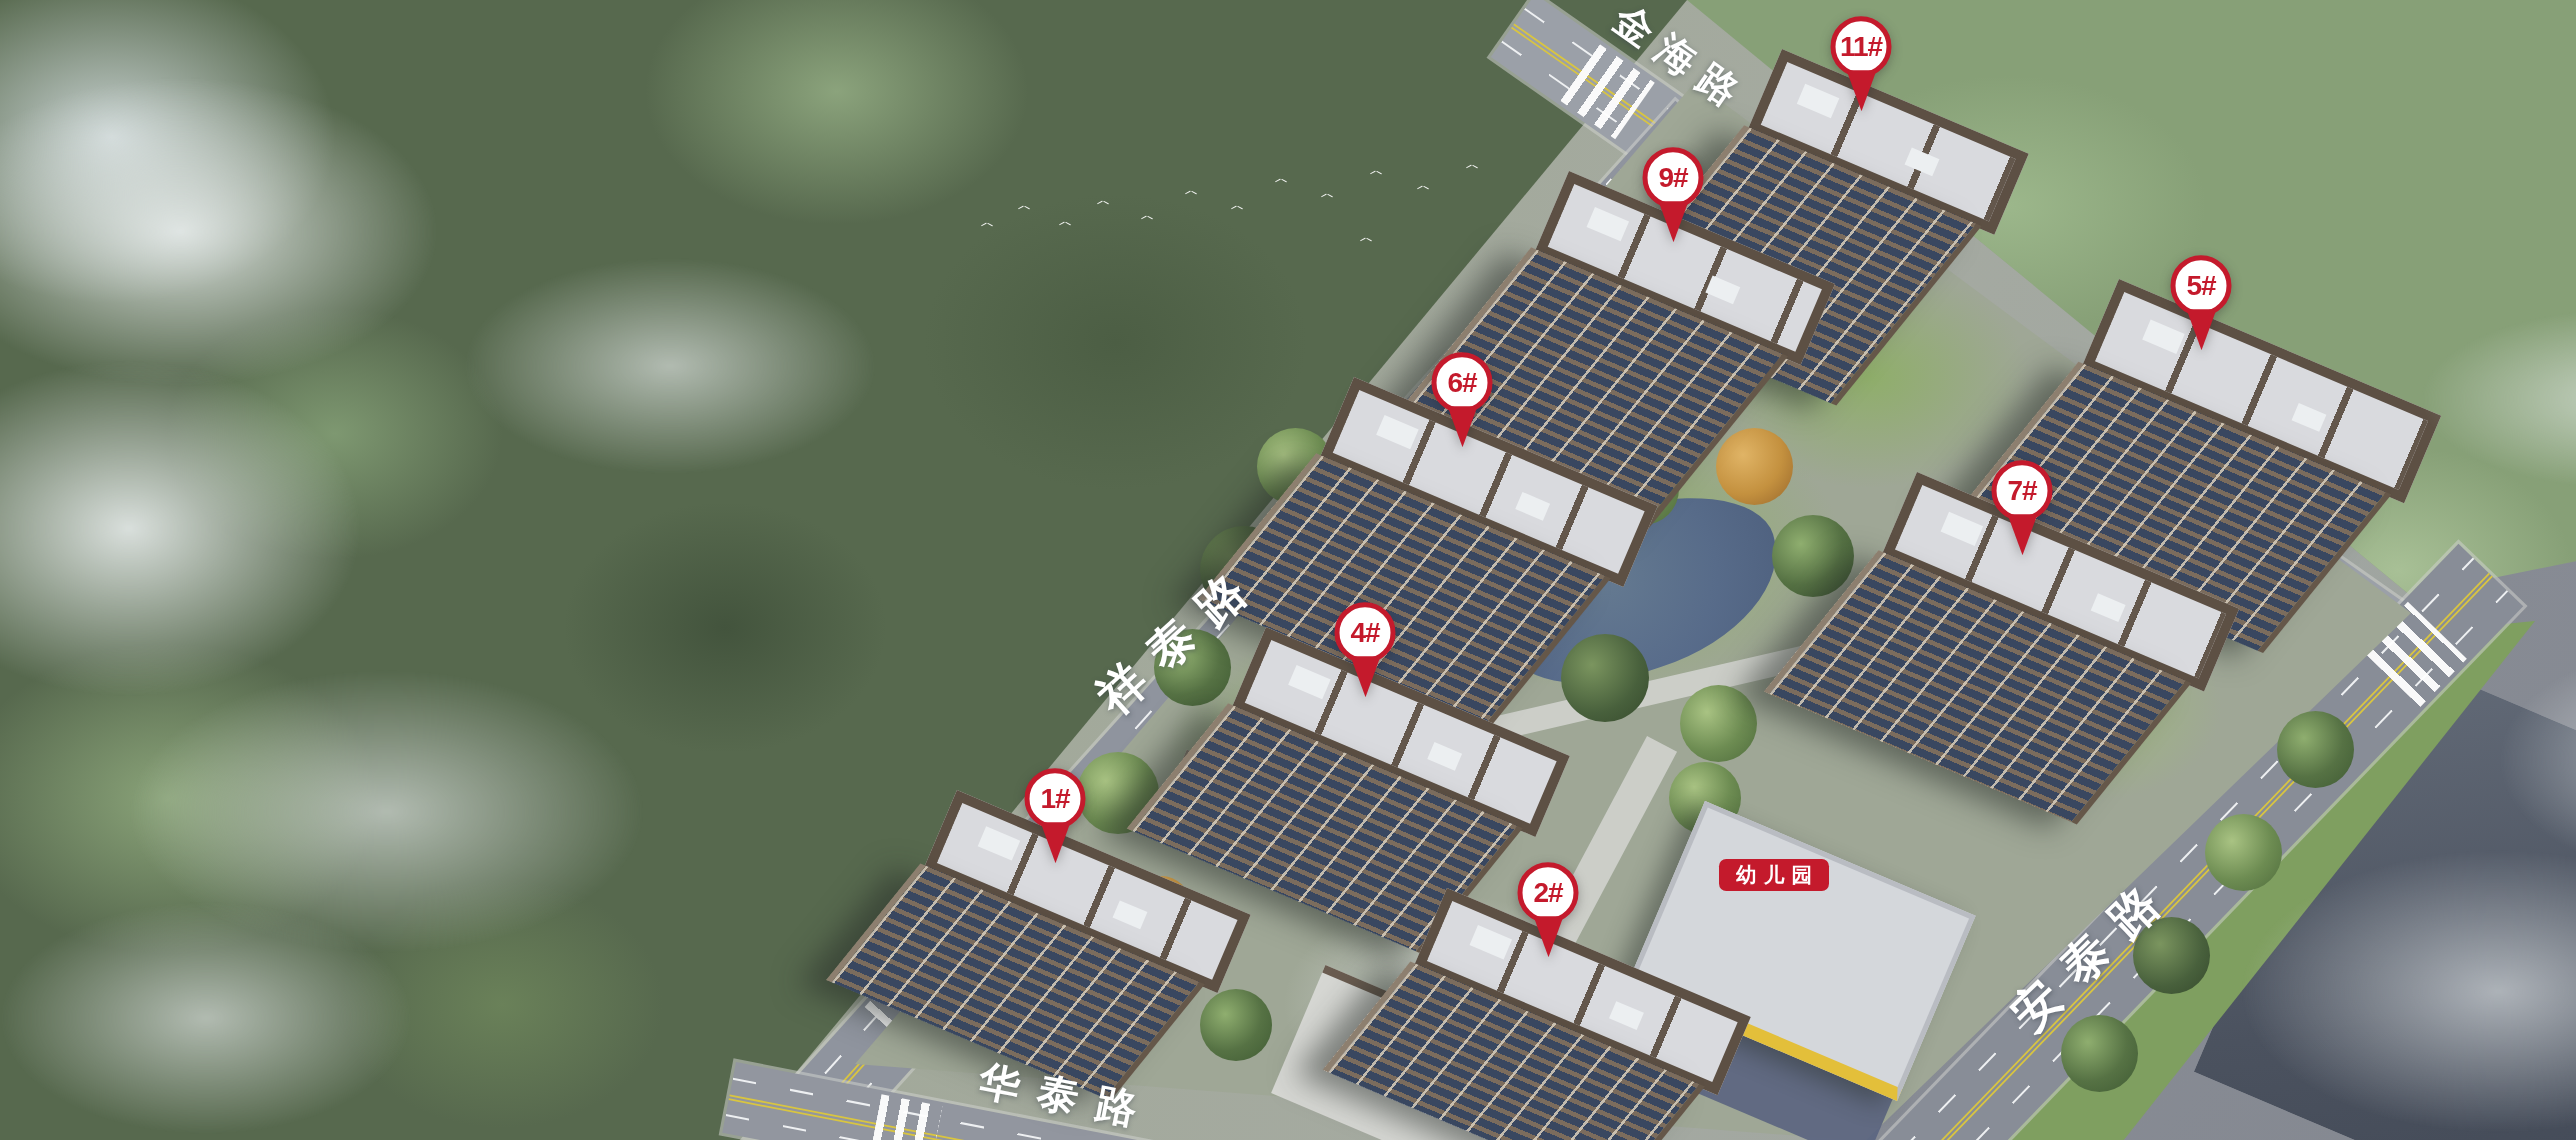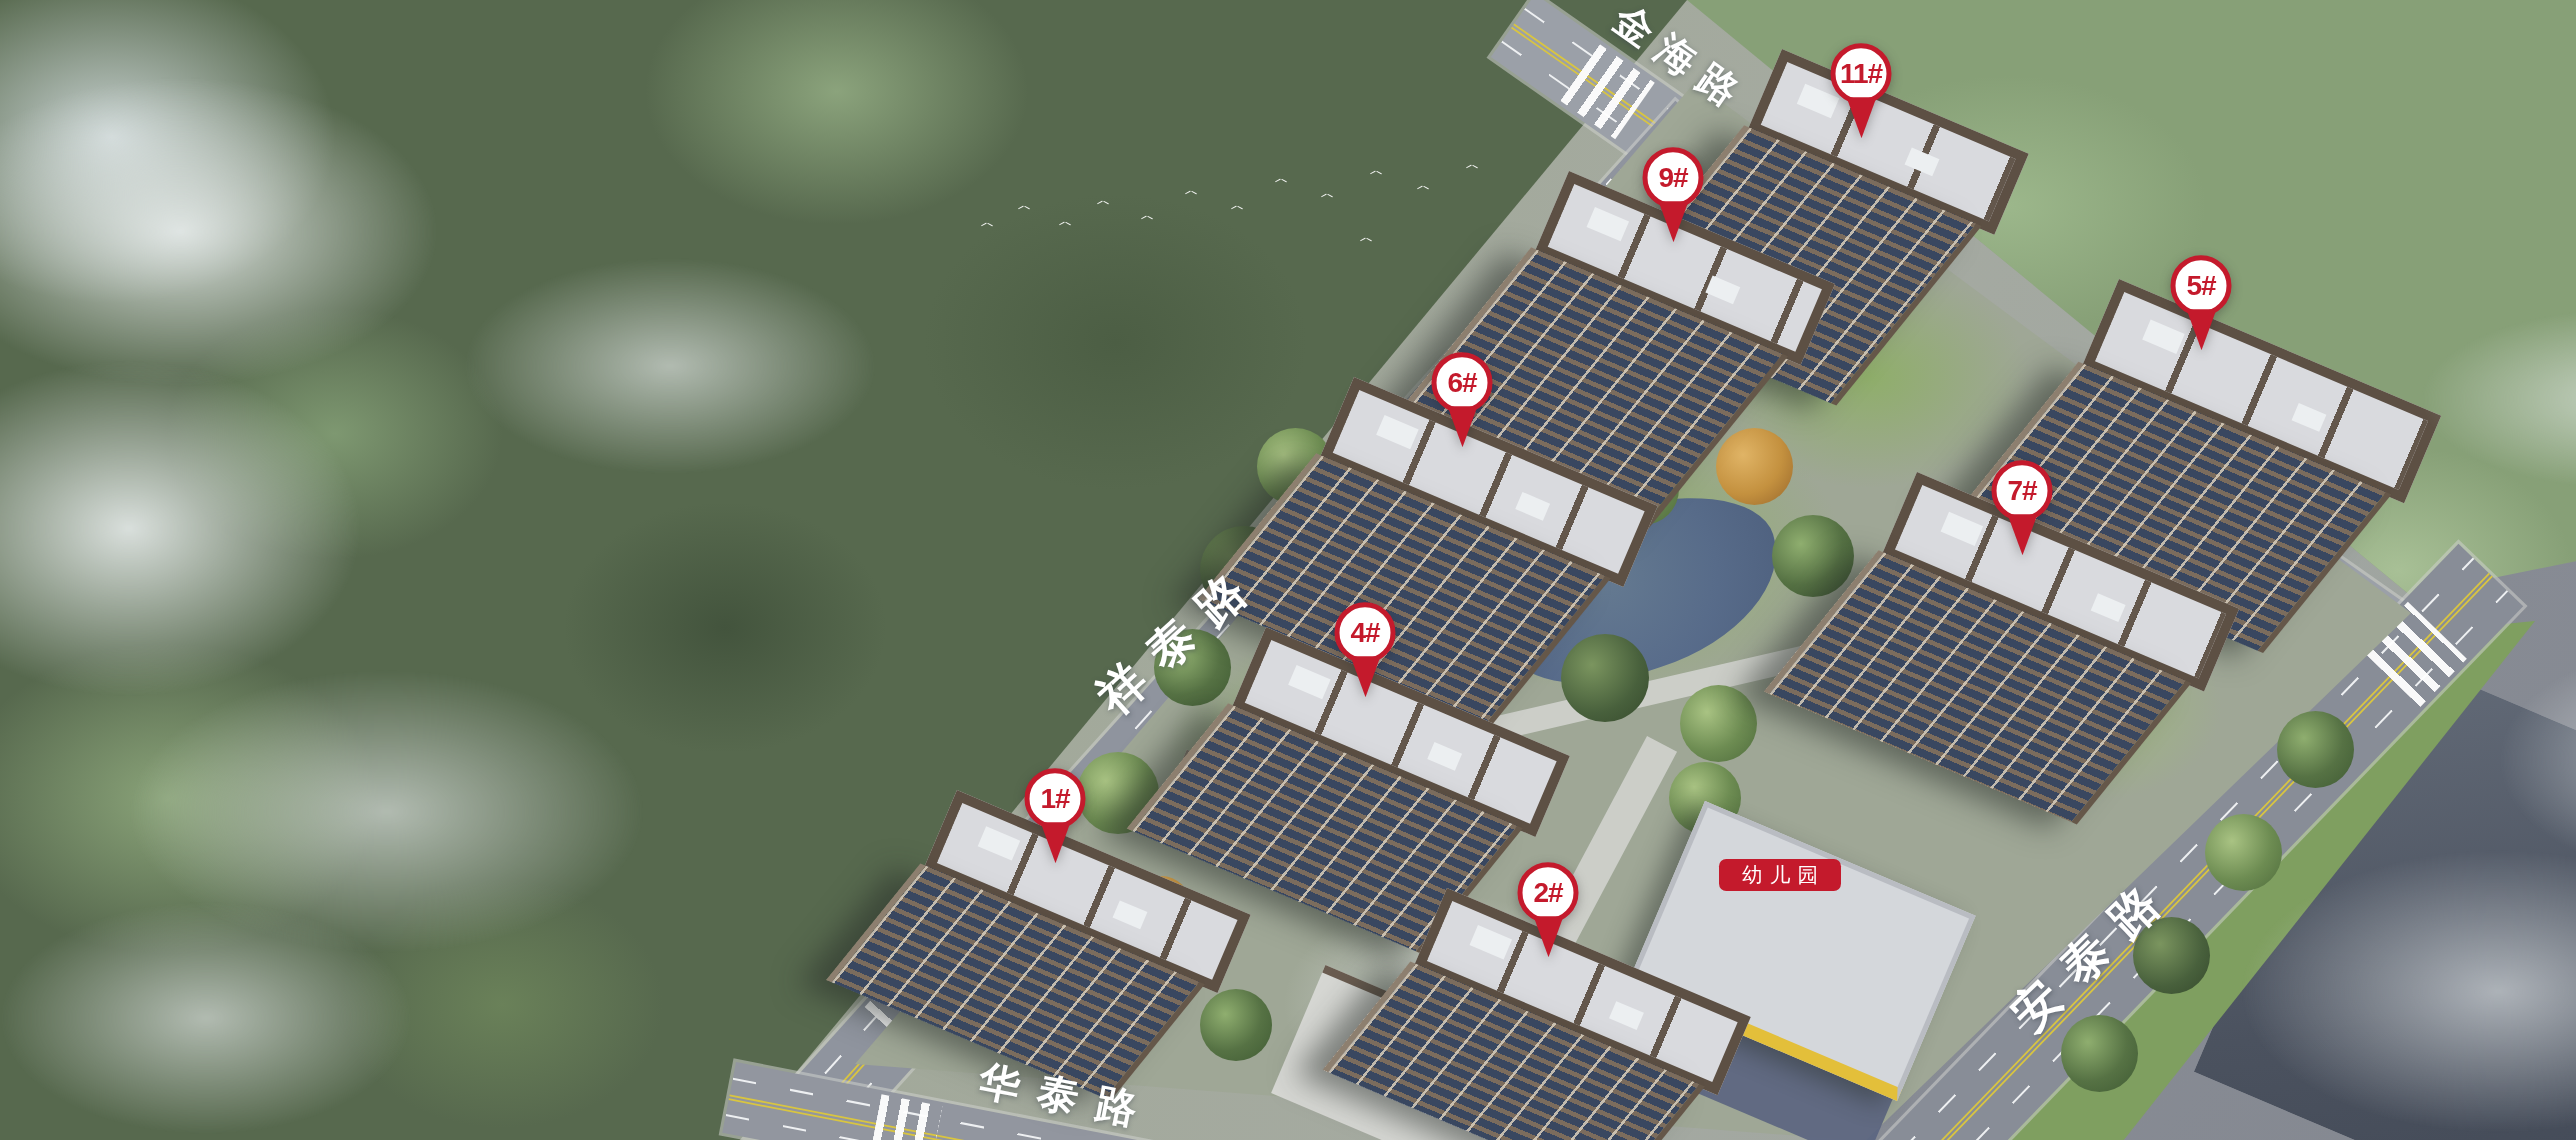--- a/index.html
+++ b/index.html
@@ -131,22 +131,22 @@
 
   
   .pin{z-index:40;transform:translate(-50%,-100%);filter:drop-shadow(0 3.1px 5.2px rgba(40,40,40,.35));}
   .pin{position:absolute;display:flex;flex-direction:column;align-items:center;}
   .pin-head{position:relative;width:61px;height:61px;border-radius:50%;background:#fff;
     border:5.2px solid #c41a2c;display:flex;align-items:center;justify-content:center;}
   .pin-label{position:relative;color:#c41a2c;font-weight:bold;font-size:28px;letter-spacing:-1px;}
   .pin-tail{position:relative;width:0;height:0;margin-top:-7.2px;
     border-left:15.5px solid transparent;border-right:15.5px solid transparent;
     border-top:41px solid #c41a2c;}
-  .kg-badge{left:1719px;top:859px;width:122px;height:32px;z-index:41;border-radius:7.2px;
-    background:#c41a2c;color:#fff;font-weight:normal;font-size:20.6px;letter-spacing:7.2px;
+  .kg-badge{left:1719px;top:859px;width:110px;height:32px;z-index:41;border-radius:7.2px;
+    background:#c41a2c;color:#fff;font-weight:bold;font-size:20.6px;letter-spacing:7.2px;
     display:flex;align-items:center;justify-content:center;padding-left:7.2px;}
   .road-label{z-index:42;color:#fff;font-weight:bold;white-space:nowrap;
     transform:translate(-50%,-50%) rotate(var(--rot,0deg));
     text-shadow:0 1.5px 5.2px rgba(55,65,75,.5);}
 </style>
 </head>
 <body>
 
 <div class="stage">
 
@@ -310,21 +310,21 @@
       <span class="pin-label">7#</span>
     </div>
     <div class="pin-tail"></div>
   </div>
   <div class="pin" style="left:1673px;top:242px;">
     <div class="pin-head">
       <span class="pin-label">9#</span>
     </div>
     <div class="pin-tail"></div>
   </div>
-  <div class="pin" style="left:1861px;top:138px;">
+  <div class="pin" style="left:1861px;top:111px;">
     <div class="pin-head">
       <span class="pin-label">11#</span>
     </div>
     <div class="pin-tail"></div>
   </div>
   <div class="pin" style="left:2201px;top:350px;">
     <div class="pin-head">
       <span class="pin-label">5#</span>
     </div>
     <div class="pin-tail"></div>

